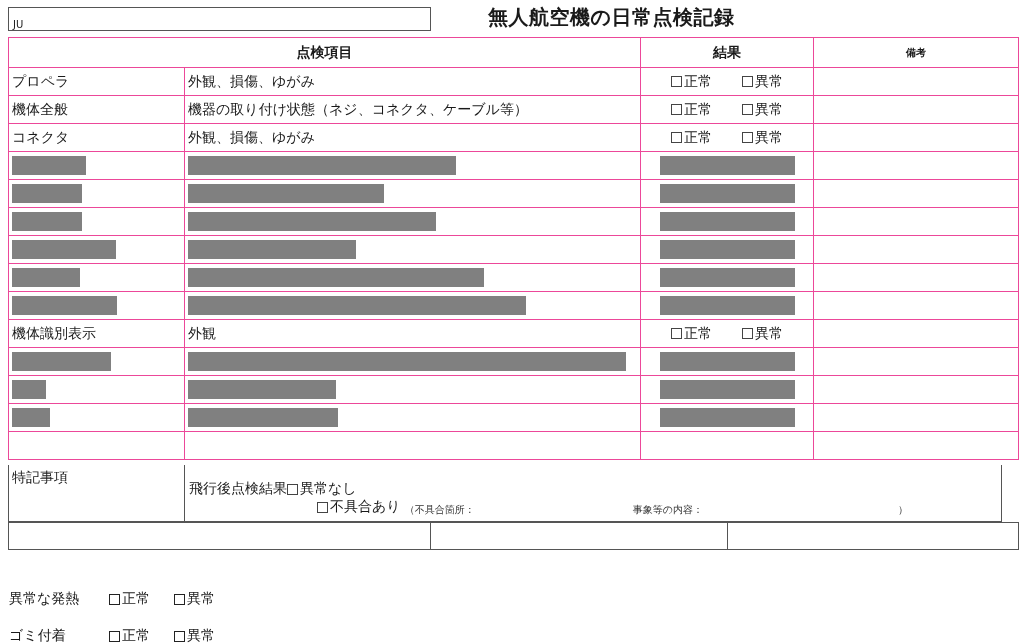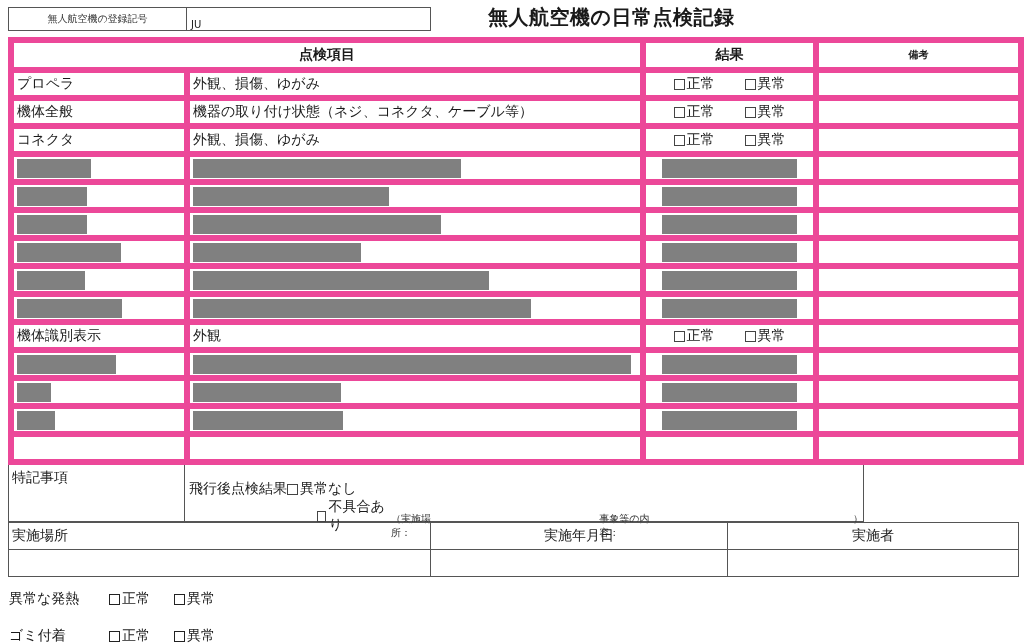--- a/index.html
+++ b/index.html
@@ -18,35 +18,35 @@
   }
   .reg-value { flex: 1; font-size: 10px; display: flex; align-items: center; padding-left: 4px; margin-top: 11px; }
   .doc-title {
     left: 488px; top: 4px; font-size: 20px; font-weight: bold; letter-spacing: 0.5px;
   }
   table.main {
     position: absolute; left: 8px; top: 37px; width: 1010px;
     border-collapse: collapse; table-layout: fixed;
   }
   table.main td {
-    border: 6px solid #ec4899; height: 28px; padding: 0 3px; font-size: 14px;
+    border: 1px solid #ec4899; height: 28px; padding: 0 3px; font-size: 14px;
     box-sizing: border-box; white-space: nowrap; overflow: hidden; vertical-align: middle;
   }
   table.main tr.head td { height: 30px; text-align: center; font-weight: bold; }
   table.main tr.head td.notes-h { font-size: 10px; }
   .result { display: flex; justify-content: center; gap: 30px; font-size: 14px; }
   .cb { display: inline-flex; align-items: center; }
   .box {
     display: inline-block; width: 11px; height: 11px; border: 1px solid #444;
     margin-right: 2px; box-sizing: border-box;
   }
   .redact { display: inline-block; height: 19px; background: #808080; vertical-align: middle; }
   .redact-center { display: flex; justify-content: center; }
   .remarks {
-    left: 8px; top: 465px; width: 856px; height: 57px;
+    left: 8px; top: 465px; width: 994px; height: 57px;
     border: 1px solid #555; border-top: none; display: flex;
   }
   .remarks-label { width: 176px; border-right: 1px solid #555; font-size: 14px; padding: 4px 3px; box-sizing: border-box; }
   .remarks-body { flex: 1; position: relative; font-size: 14px; }
   .rm-line1 { position: absolute; left: 4px; top: 15px; display: flex; align-items: flex-end; }
   .rm-line2 { position: absolute; left: 132px; top: 33px; display: flex; align-items: baseline; }
   .rm-small { font-size: 10px; color: #333; }
   .bottom {
     position: absolute; left: 8px; top: 522px; width: 1010px;
     border-collapse: collapse; table-layout: fixed;
@@ -58,21 +58,20 @@
   .bottom td.c { text-align: center; }
   .extra { left: 9px; font-size: 14px; font-weight: normal; display: flex; align-items: center; }
   .extra .lbl { width: 100px; }
   .extra .cb { margin-right: 24px; }
   .extra .box { border: 1.5px solid #222; }
 </style>
 </head>
 <body>
 
 <div class="abs reg-box">
-  <div class="reg-label">無人航空機の登録記号</div>
   <div class="reg-value">JU</div>
 </div>
 <div class="abs doc-title">無人航空機の日常点検記録</div>
 
 <table class="main">
   <colgroup>
     <col style="width:176px">
       <col style="width:456px">
       <col style="width:173px">
       <col style="width:205px">
@@ -258,39 +257,34 @@
       <span class="cb" style="">
         <span class="box"></span>
         <span>異常なし</span>
       </span>
     </div>
     <div class="rm-line2">
       <span class="cb">
         <span class="box"></span>
         <span>不具合あり</span>
       </span>
-      <span class="rm-small" style="margin-left:4px">（実施場所：</span>
+      <span class="rm-small" style="margin-left:4px">（不具合箇所：</span>
       <span class="rm-small" style="margin-left:158px">事象等の内容：</span>
       <span class="rm-small" style="margin-left:195px">）</span>
     </div>
   </div>
 </div>
 
 <table class="bottom">
   <colgroup>
       <col style="width:422px">
       <col style="width:297px">
       <col style="width:291px">
     </colgroup>
   <tbody>
-      <tr>
-    <td>実施場所</td>
-    <td class="c">実施年月日</td>
-    <td class="c">実施者</td>
-  </tr>
   <tr>
     <td></td>
     <td></td>
     <td></td>
   </tr>
 </tbody>
   </table>
 
 <div class="abs extra" style="top:590px">
   <span class="lbl">異常な発熱</span>

